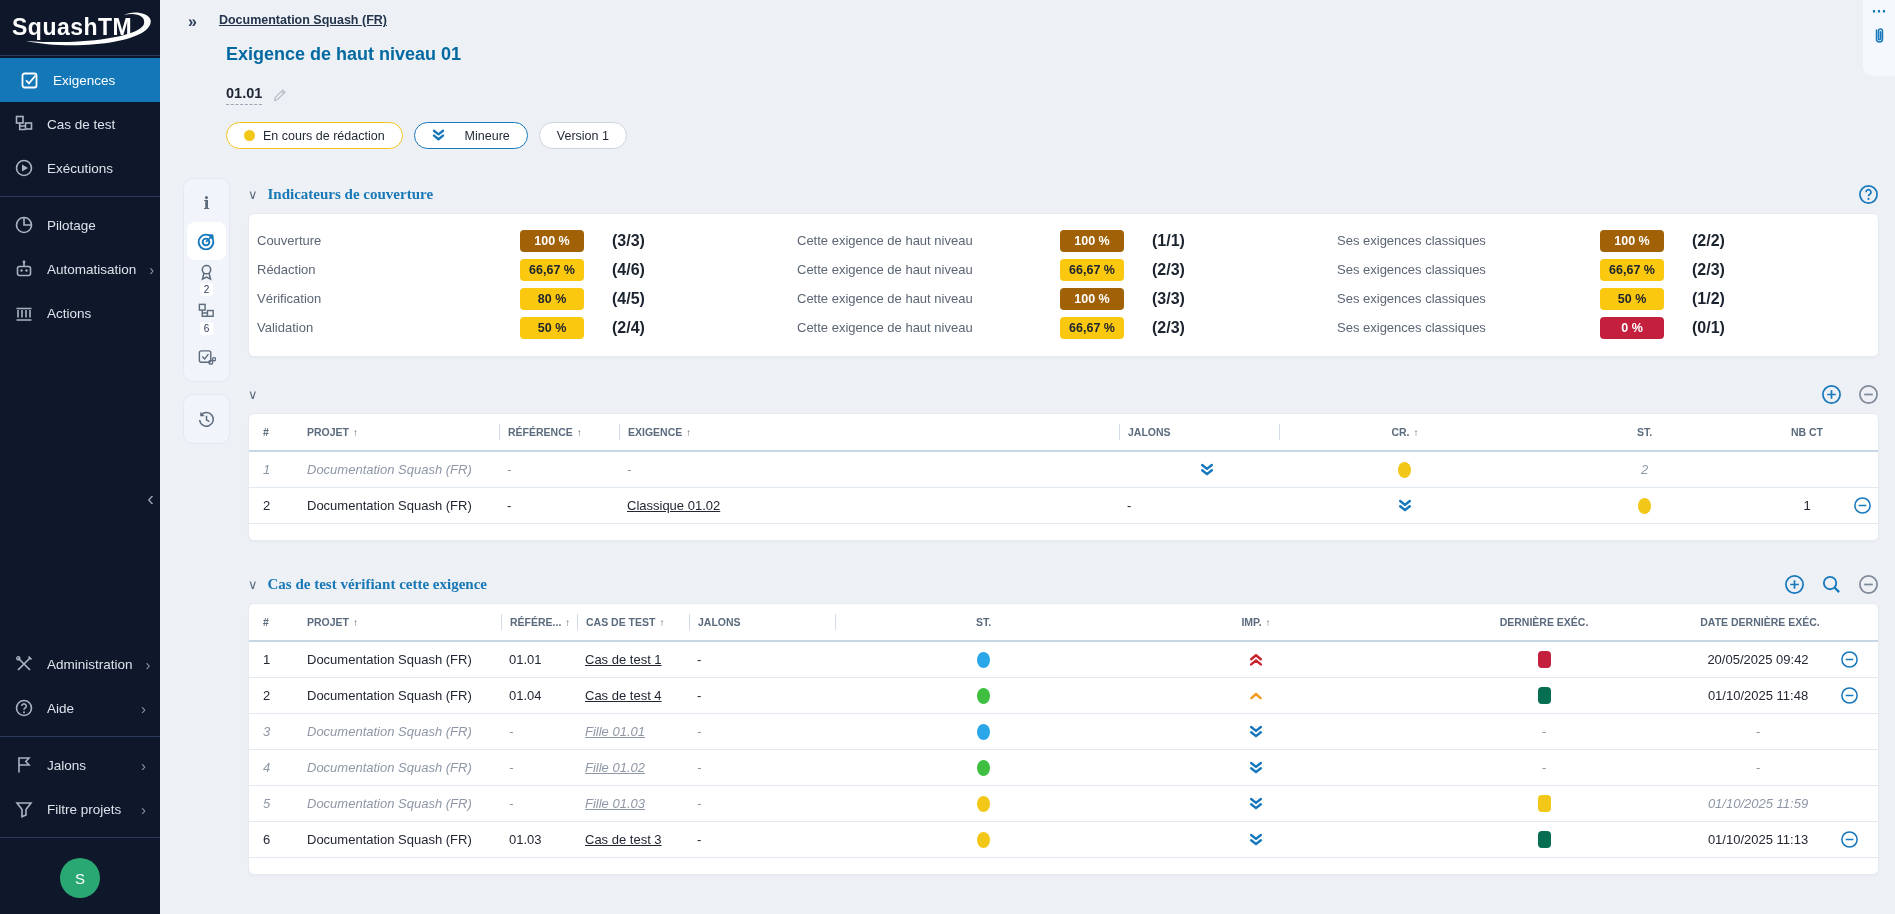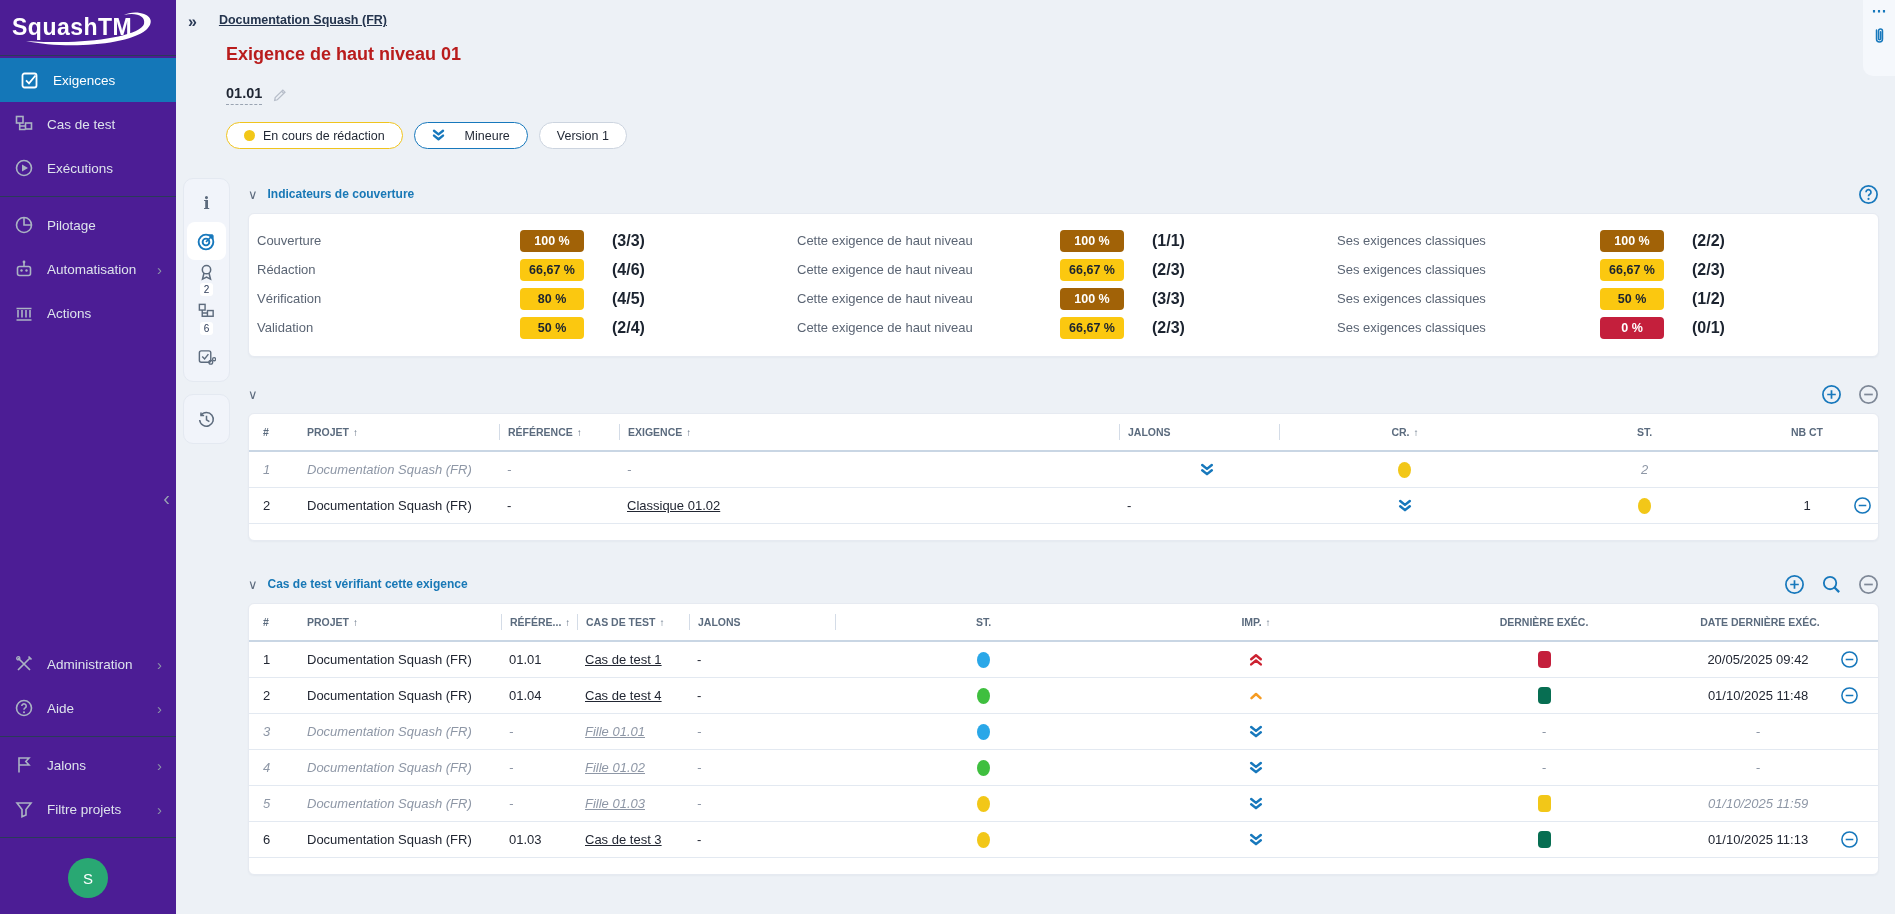--- a/index.html
+++ b/index.html
@@ -5,22 +5,22 @@
   * { box-sizing: border-box; margin: 0; padding: 0; }
   html,body { width:1895px; height:914px; overflow:hidden; }
   body {
     font-family: "Liberation Sans", sans-serif;
     background:#edf1f6; color:#222733; position:relative;
   }
   svg { display:block; }
 
   
   .sidebar {
-    position:absolute; left:0; top:0; bottom:0; width:176px;
-    background:#4c1d95; display:flex; flex-direction:column; z-index:5;
+    position:absolute; left:0; top:0; bottom:0; width:160px;
+    background:#0f172a; display:flex; flex-direction:column; z-index:5;
   }
   .logo-wrap { height:56px; position:relative; display:flex; align-items:center; padding-left:12px; border-bottom:1px solid #2b3a59; }
   .logo-text { color:#fff; font-size:23px; font-weight:bold; letter-spacing:.5px; position:relative; z-index:1; }
   .logo-swoosh { position:absolute; left:8px; top:8px; z-index:0; }
   .nav { padding-top:2px; }
   .nav-item { height:44px; display:flex; align-items:center; gap:13px; padding:0 14px; color:#dde3ec; font-size:13.5px; cursor:pointer; position:relative; }
   .nav-item .nav-icon { width:20px; height:20px; color:#aab3c3; flex:0 0 auto; }
   .nav-item.selected { background:#1477b8; color:#fff;padding-left:20px; }
   .nav-item.selected .nav-icon { color:#fff; }
   .nav-chev { margin-left:auto; color:#8c96a8; font-size:15px; }
@@ -37,35 +37,35 @@
   .rail-item.selected { background:#fff; color:#1778bc; }
   .rail-badge { font-size:10px; color:#2b3956; background:#fff; border-radius:3px; padding:0 4px; margin-top:1px; line-height:13px; }
   .rail-gap { height:12px; }
   .info-glyph { font-family:"DejaVu Serif", serif; font-weight:bold; font-size:16px; }
 
   
   .main { position:absolute; left:176px; right:0; top:0; bottom:0; padding:13px 16px 0 12px; }
   .crumb-row { display:flex; align-items:flex-start; gap:22px; }
   .expand-glyph { color:#2a3a56; font-size:16px; font-weight:bold; line-height:18px; cursor:pointer; }
   .breadcrumb { color:#24344d; font-size:12.5px; font-weight:bold; text-decoration:underline; cursor:pointer; }
-  .page-title { margin:13px 0 0 38px; color:#b91c1c; font-size:18px; font-weight:bold; }
+  .page-title { margin:13px 0 0 38px; color:#0369a1; font-size:18px; font-weight:bold; }
   .ref-row { margin:20px 0 0 38px; display:flex; align-items:center; gap:10px; }
   .ref-value { font-size:14.5px; font-weight:bold; color:#1f2633; border-bottom:1.5px dashed #9aa4b2; padding-bottom:3px; cursor:pointer; }
   .pencil { color:#b6bdc9; cursor:pointer; }
   .chips-row { margin:17px 0 0 38px; display:flex; gap:11px; }
   .chip { height:27px; border-radius:14px; background:#fff; display:flex; align-items:center; gap:8px; padding:0 17px; font-size:12.5px; color:#1f2633; cursor:pointer; }
   .chip-status { border:1px solid #f0c41d; }
   .chip-crit { border:1px solid #1778bc;gap:20px; }
   .chip-version { border:1px solid #ccd4df; }
   .dot10 { width:11px; height:11px; border-radius:50%; background:#f2c718; }
 
   .sections { margin:26px 0 0 60px; }
   .section-header { display:flex; align-items:center; gap:10px; height:38px; }
   .sec-chevron { color:#5d6b7d; font-size:13px; cursor:pointer; }
-  .sec-title { color:#1878b6; font-size:12px; font-weight:bold; }
+  .sec-title { color:#1878b6; font-size:15px; font-weight:bold;font-family:Liberation Serif, serif; }
   .sec-actions { margin-left:auto; display:flex; align-items:center; gap:16px; }
   .icon-btn { width:21px; height:21px; border-radius:50%; display:flex; align-items:center; justify-content:center; cursor:pointer; background:transparent; border:none; }
   .card { background:#fff; border:1px solid #e6eaf1; border-radius:6px; box-shadow:0 1px 2px rgba(30,45,70,.04); }
 
   
   .cov-card { padding:12px 10px 14px 8px; margin-bottom:18px; }
   .cov-row { display:grid; grid-template-columns:245px 100px 195px 245px 100px 195px 245px 100px 1fr; align-items:center; height:29px; }
   .cov-label { color:#5b6574; font-size:13px; }
   .cov-badge-cell { display:flex; justify-content:center; }
   .pbadge { min-width:64px; text-align:center; font-size:12.5px; font-weight:bold; padding:4px 9px; border-radius:4px; }

